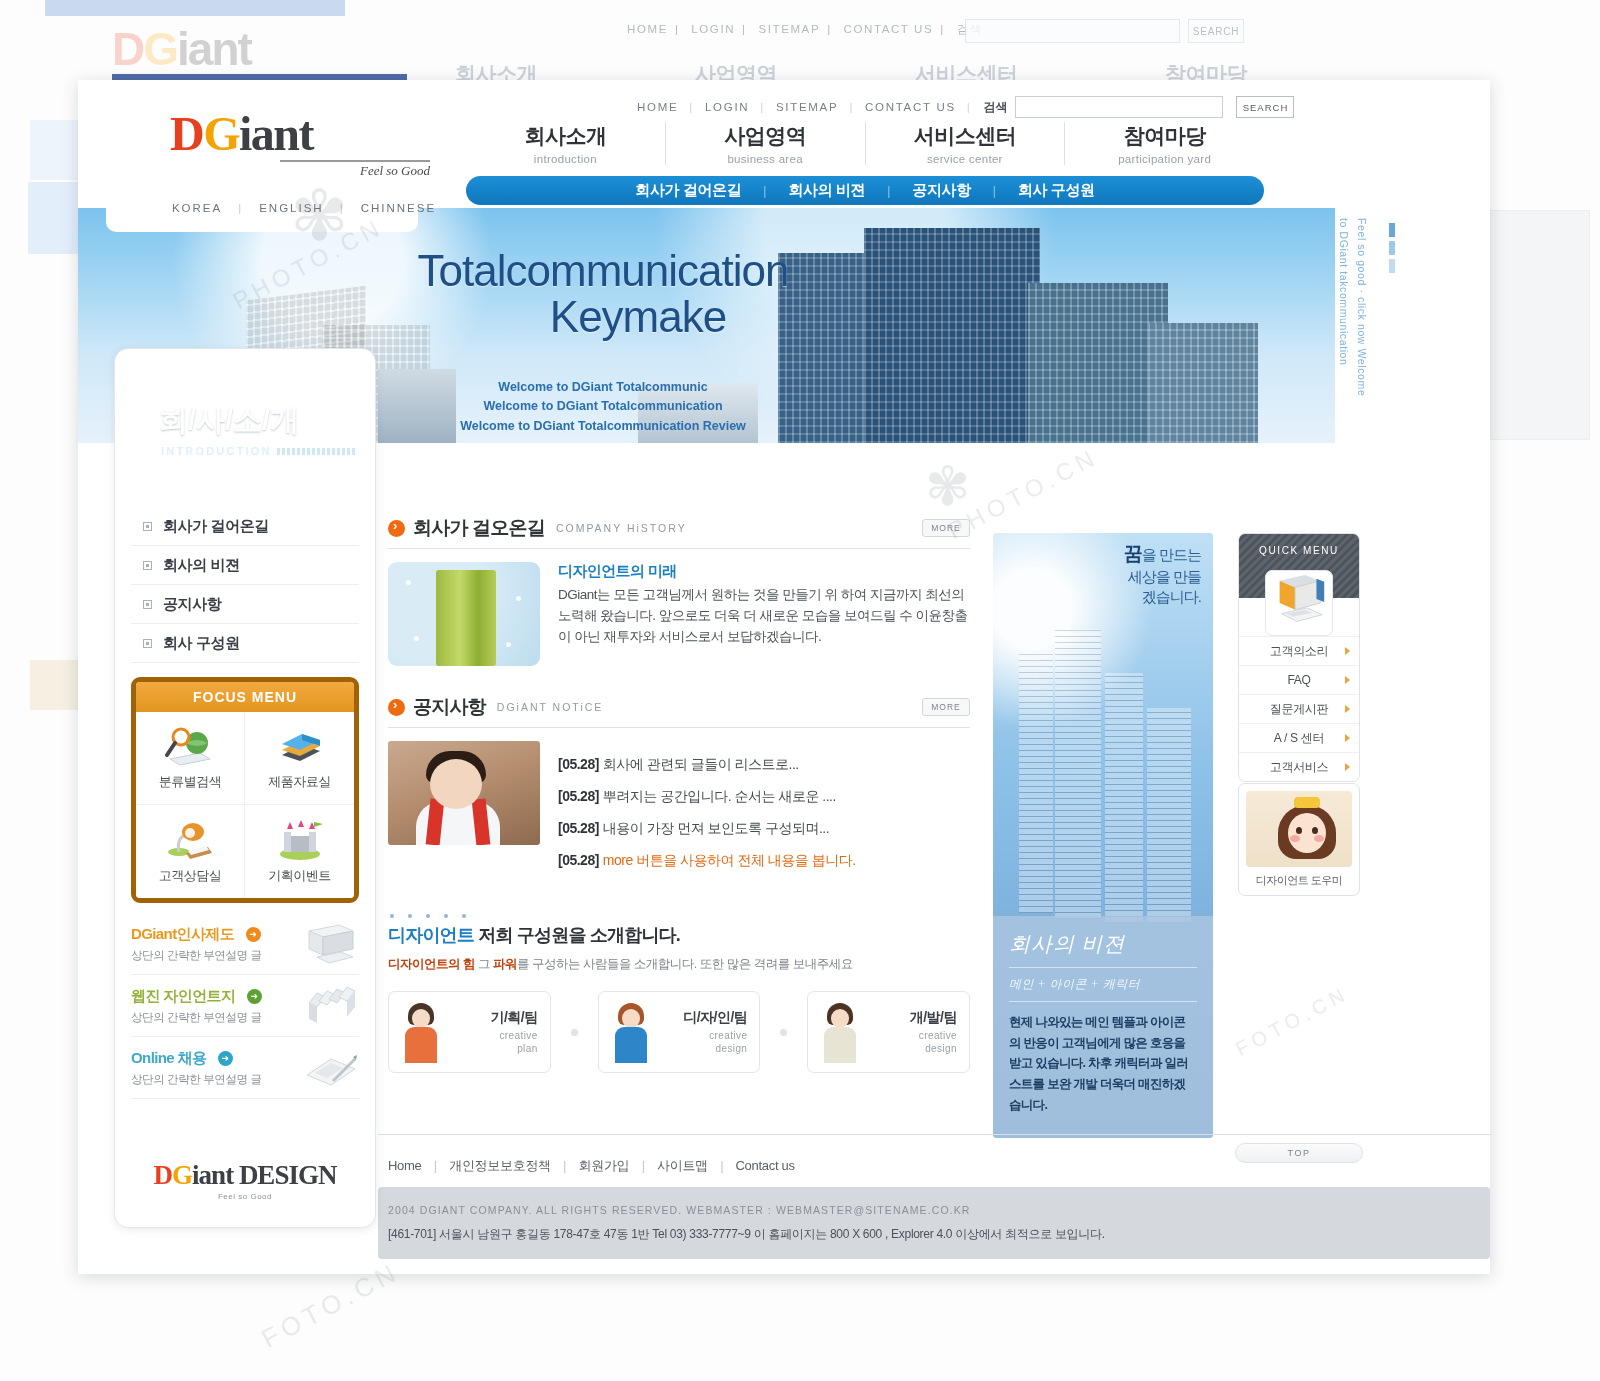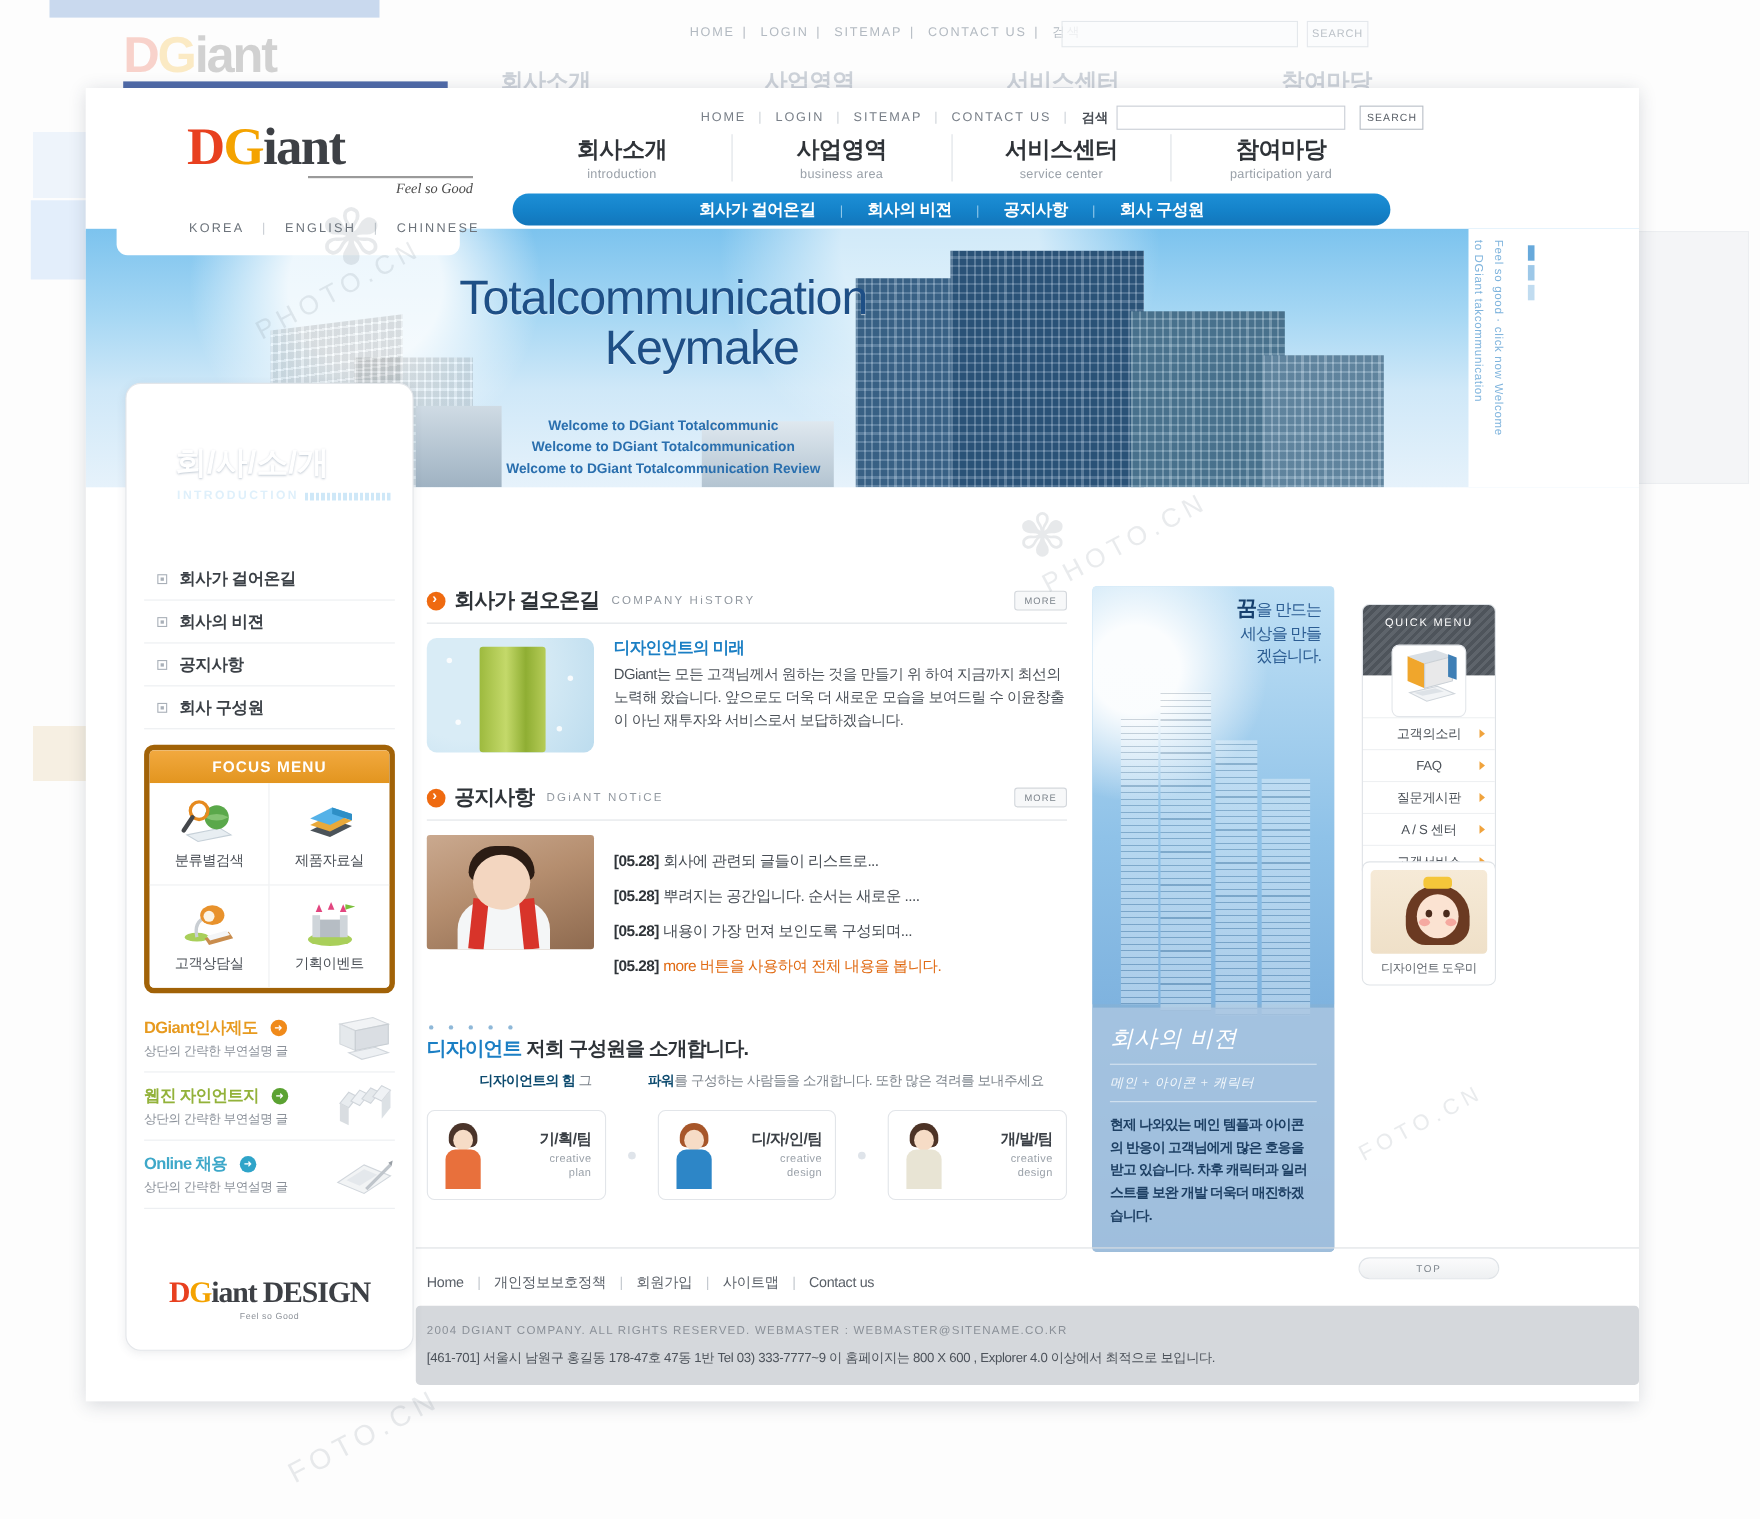--- a/index.html
+++ b/index.html
@@ -275,21 +275,21 @@
   }
   #lc-footer-logo .lg {
     font-family: "Liberation Serif", serif; font-size: 27px; font-weight: bold; letter-spacing: -1px;
   }
   #lc-footer-logo .fl-d { color: #e8401f; }
   #lc-footer-logo .fl-g { color: #f4a300; }
   #lc-footer-logo .fl-r { color: #3d4045; }
   #lc-footer-logo .sub { font-size: 8px; color: #8d9299; letter-spacing: .5px; margin-top:1px;}
 
   
-  #center { position: absolute; left: 310px; top: 90px; width: 582px; }
+  #center { position: absolute; left: 310px; top: 72px; width: 582px; }
   .sec-head { display: flex; align-items: center; padding-bottom: 7px; }
   .sec-bullet {
     width: 17px; height: 17px; border-radius: 50%; background: #ef6a10;
     margin-right: 8px; position: relative;
   }
   .sec-bullet::after {
     content: "›"; position: absolute; left: 5px; top: -2px; color: #fff; font-size: 13px; font-weight: bold;
   }
   .sec-ko { font-size: 19px; font-weight: bold; color: #2e3338; letter-spacing: -0.8px; }
   .sec-en { margin-left: 11px; font-size: 10.5px; color: #9299a1; letter-spacing: 2px; }
@@ -330,21 +330,21 @@
   .notice-item { font-size: 14px; color: #474d54; letter-spacing: -0.5px; margin-bottom: 8px; cursor: pointer; margin-top: 14px; }
   .notice-item .dt { font-weight: bold; color: #2f3439; margin-right: 4px; }
   .notice-item .more-k { color: #e06a12; }
 
   #team { margin-top: 36px; }
   #team-dots { display: flex; gap: 14px; margin-bottom: 5px; padding-left: 2px; }
   #team-dots i { width: 4px; height: 4px; border-radius: 50%; background: #8fb8d8; display: block; }
   #team-title { font-size: 18px; font-weight: bold; color: #2e3338; letter-spacing: -0.8px; }
   #team-title .hl { color: #1b7fc4; }
   #team-desc { margin-top: 7px; font-size: 12.5px; color: #7d848c; line-height: 1.7; letter-spacing: -0.5px; }
-  #team-desc .or { color: #0c4a6e; font-weight: bold; margin-left: 48px; }
+  #team-desc .or { color: #c2410c; font-weight: bold; }
   #team-cards { display: flex; gap: 20px; margin-top: 16px; }
   .tcard {
     flex: 1; height: 82px; border: 1px solid #e2e5e9; border-radius: 7px;
     background: #fff; display: flex; align-items: center; padding: 0 12px; gap: 10px;
     cursor: pointer; position: relative;
   }
   .tcard .av { width: 40px; height: 62px; flex: none; position: relative; }
   .tcard .av .h { position:absolute; left:7px; top:2px; width:26px; height:22px; border-radius:13px 13px 6px 6px; }
   .tcard .av .f { position:absolute; left:11px; top:8px; width:18px; height:19px; border-radius:50%; background:#f6dcc6; }
   .tcard .av .b { position:absolute; left:4px; top:26px; width:32px; height:36px; border-radius:9px 9px 0 0; }
@@ -381,21 +381,21 @@
   }
   #vp-title { font-size: 21px; color: #ffffff; letter-spacing: 1px; font-family:"Liberation Serif",serif; font-style: italic; }
   #vp-rule1 { height: 1px; background: rgba(255,255,255,.55); margin: 9px 0 8px; }
   #vp-sub { font-size: 12px; color: #f2f7fb; letter-spacing: .5px; font-family:"Liberation Serif",serif; font-style: italic;}
   #vp-rule2 { height: 1px; background: rgba(255,255,255,.55); margin: 8px 0 10px; }
   #vp-body { font-size: 12.5px; color: #1d3f63; line-height: 1.65; letter-spacing: -0.7px; font-weight: bold; }
 
   
   #quick {
     position: absolute; left: 1160px; top: 90px; width: 122px;
-    border: 1px solid #dfe3e7; border-radius: 7px; background: #fff; overflow: hidden; margin-top: 16px;
+    border: 1px solid #dfe3e7; border-radius: 7px; background: #fff; overflow: hidden;
   }
   #quick-head {
     height: 64px;
     background: repeating-linear-gradient(135deg,#5e646b 0 3px,#4e545b 3px 6px);
     position: relative;
   }
   #quick-head .qt {
     position: absolute; left: 0; top: 11px; width: 100%; text-align: center;
     color: #fff; font-size: 10px; letter-spacing: 1.6px;
   }

